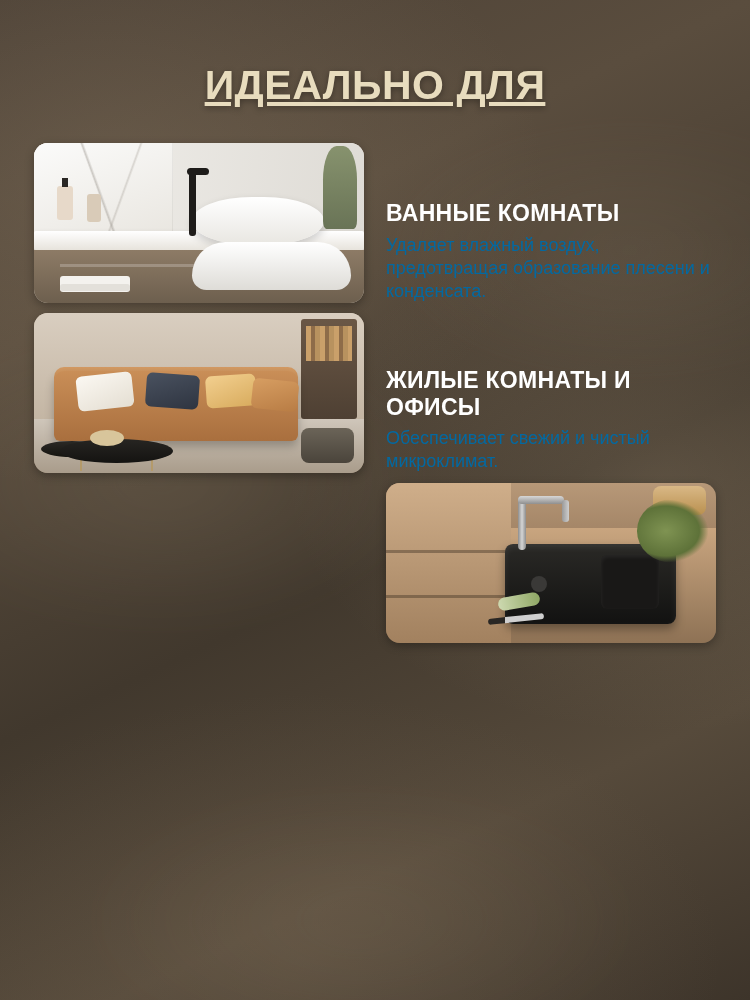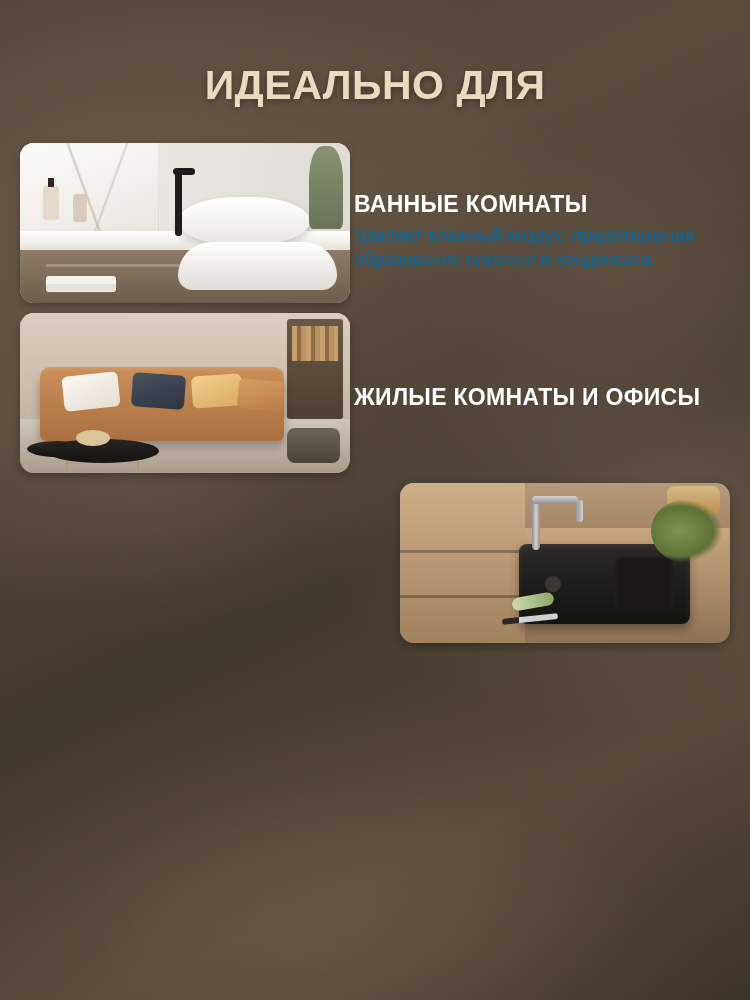--- a/index.html
+++ b/index.html
@@ -32,39 +32,40 @@
 
   
   .headline {
     text-align: center;
     font-size: 41px;
     font-weight: bold;
     letter-spacing: .5px;
     color: #e8dcbe;
     margin-top: 62px;
     text-shadow: 0 2px 6px rgba(0,0,0,.35);
+    text-decoration: underline;
   }
   .subhead {
     margin: 22px auto 0;
     width: 640px;
     text-align: center;
     font-size: 22.5px;
     line-height: 1.42;
     color: #efe9e0;
     font-weight: 400;
   }
 
   
   .blocks { position: relative; margin-top: 34px; }
   .row {
     display: flex;
-    align-items: center;
+    align-items: flex-end;
     margin-bottom: 10px;
-    padding: 0 20px;
-    gap: 4px;
+    padding: 0 34px;
+    gap: 22px;
   }
   .row.reverse { flex-direction: row-reverse; }
 
   .photo {
     width: 330px;
     height: 160px;
     border-radius: 14px;
     overflow: hidden;
     flex: 0 0 330px;
     position: relative;
@@ -244,20 +245,21 @@
           <div class="p3"></div>
           <div class="p4"></div>
         <div class="ottoman"></div>
         <div class="legs"></div>
           <div class="table2"></div>
           <div class="table"></div>
         <div class="bowlfruit"></div>
       </div>
       <div class="txt">
         <div class="t-title">ЖИЛЫЕ КОМНАТЫ И ОФИСЫ</div>
+        <div class="t-body">Обеспечивает свежий и чистый микроклимат.</div>
       </div>
     </div>
 
     <div class="row reverse">
       <div class="photo ph-kit">
         <div class="counter2"></div>
           <div class="cabs"></div>
         <div class="sink"></div>
           <div class="drain"></div>
         <div class="faucet"></div>

